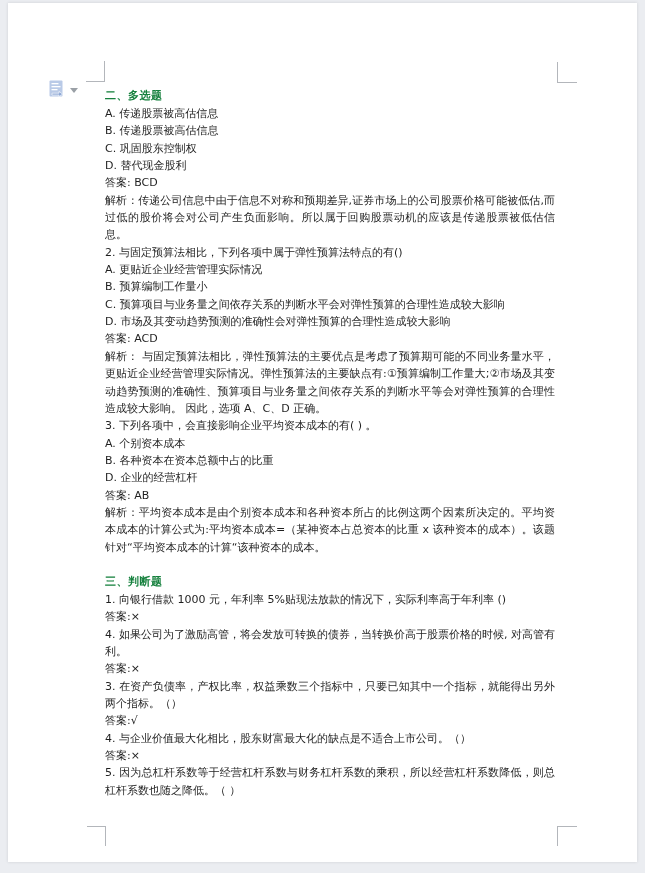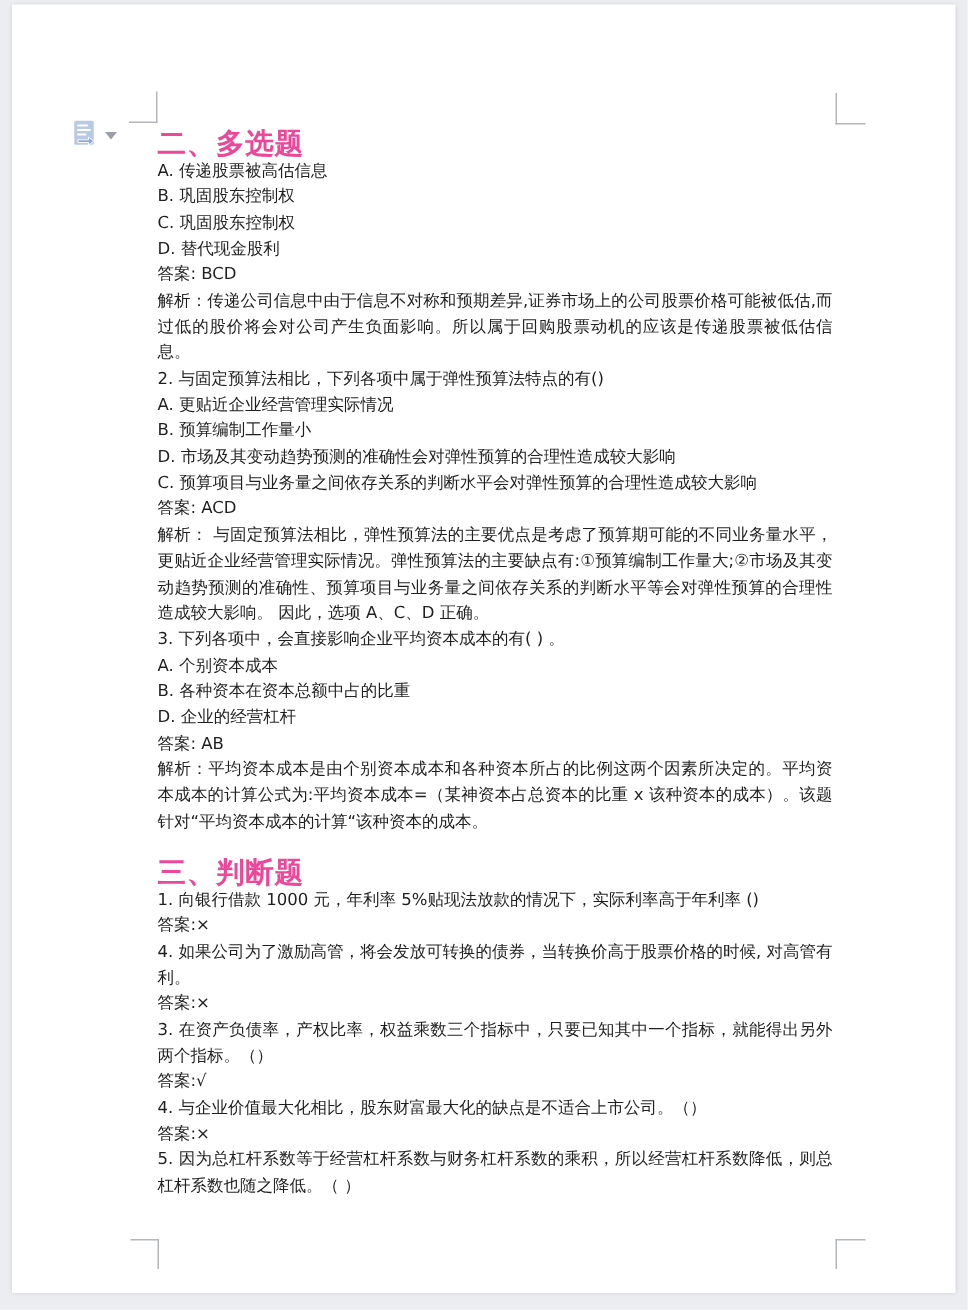--- a/index.html
+++ b/index.html
@@ -33,22 +33,22 @@
     border-top:5px solid #9aa0a6;
   }
   
   .content{
     position:absolute;left:97px;top:84px;width:450px;
     color:#1f1f1f;
     font-size:11px;line-height:17.35px;
     text-align:justify;
   }
   .content .h{
-    font-size:19px;font-weight:700;line-height:18px;
-    letter-spacing:0.5px;text-align:left;color:#ec4899;
+    font-size:11px;font-weight:700;line-height:18px;
+    letter-spacing:0.5px;text-align:left;color:#15803d;
   }
   .content .p{margin:0;}
   .content .sp{height:17px;}
 </style>
 </head>
 <body>
 
 <div class="stage">
   <div class="page">
     <div class="mark tl"></div>
@@ -63,30 +63,30 @@
         <rect x="3.5" y="6" width="9" height="1.3" fill="#ffffff"></rect>
         <rect x="3.5" y="9" width="6" height="1.3" fill="#ffffff"></rect>
         <path d="M4 13.2 h7 v-1.8 l3.5 2.7 -3.5 2.7 v-1.8 h-7 z" fill="#8fa9d6" stroke="#ffffff" stroke-width="0.6"></path>
       </svg>
       <span class="dd"></span>
     </div>
 
     <div class="content">
         <div class="h">二、多选题</div>
         <div class="p">A. 传递股票被高估信息</div>
-        <div class="p">B. 巩固股东控制权</div>
+        <div class="p">B. 传递股票被高估信息</div>
         <div class="p">C. 巩固股东控制权</div>
         <div class="p">D. 替代现金股利</div>
         <div class="p">答案: BCD</div>
         <div class="p">解析：传递公司信息中由于信息不对称和预期差异,证券市场上的公司股票价格可能被低估,而过低的股价将会对公司产生负面影响。所以属于回购股票动机的应该是传递股票被低估信息。</div>
         <div class="p">2. 与固定预算法相比，下列各项中属于弹性预算法特点的有()</div>
         <div class="p">A. 更贴近企业经营管理实际情况</div>
         <div class="p">B. 预算编制工作量小</div>
+        <div class="p">C. 预算项目与业务量之间依存关系的判断水平会对弹性预算的合理性造成较大影响</div>
         <div class="p">D. 市场及其变动趋势预测的准确性会对弹性预算的合理性造成较大影响</div>
-        <div class="p">C. 预算项目与业务量之间依存关系的判断水平会对弹性预算的合理性造成较大影响</div>
         <div class="p">答案: ACD</div>
         <div class="p">解析： 与固定预算法相比，弹性预算法的主要优点是考虑了预算期可能的不同业务量水平，更贴近企业经营管理实际情况。弹性预算法的主要缺点有:①预算编制工作量大;②市场及其变动趋势预测的准确性、预算项目与业务量之间依存关系的判断水平等会对弹性预算的合理性造成较大影响。 因此，选项 A、C、D 正确。</div>
         <div class="p">3. 下列各项中，会直接影响企业平均资本成本的有( ) 。</div>
         <div class="p">A. 个别资本成本</div>
         <div class="p">B. 各种资本在资本总额中占的比重</div>
         <div class="p">D. 企业的经营杠杆</div>
         <div class="p">答案: AB</div>
         <div class="p">解析：平均资本成本是由个别资本成本和各种资本所占的比例这两个因素所决定的。平均资本成本的计算公式为:平均资本成本=（某神资本占总资本的比重 x 该种资本的成本）。该题针对“平均资本成本的计算“该种资本的成本。</div>
         <div class="sp"></div>
         <div class="h">三、判断题</div>

